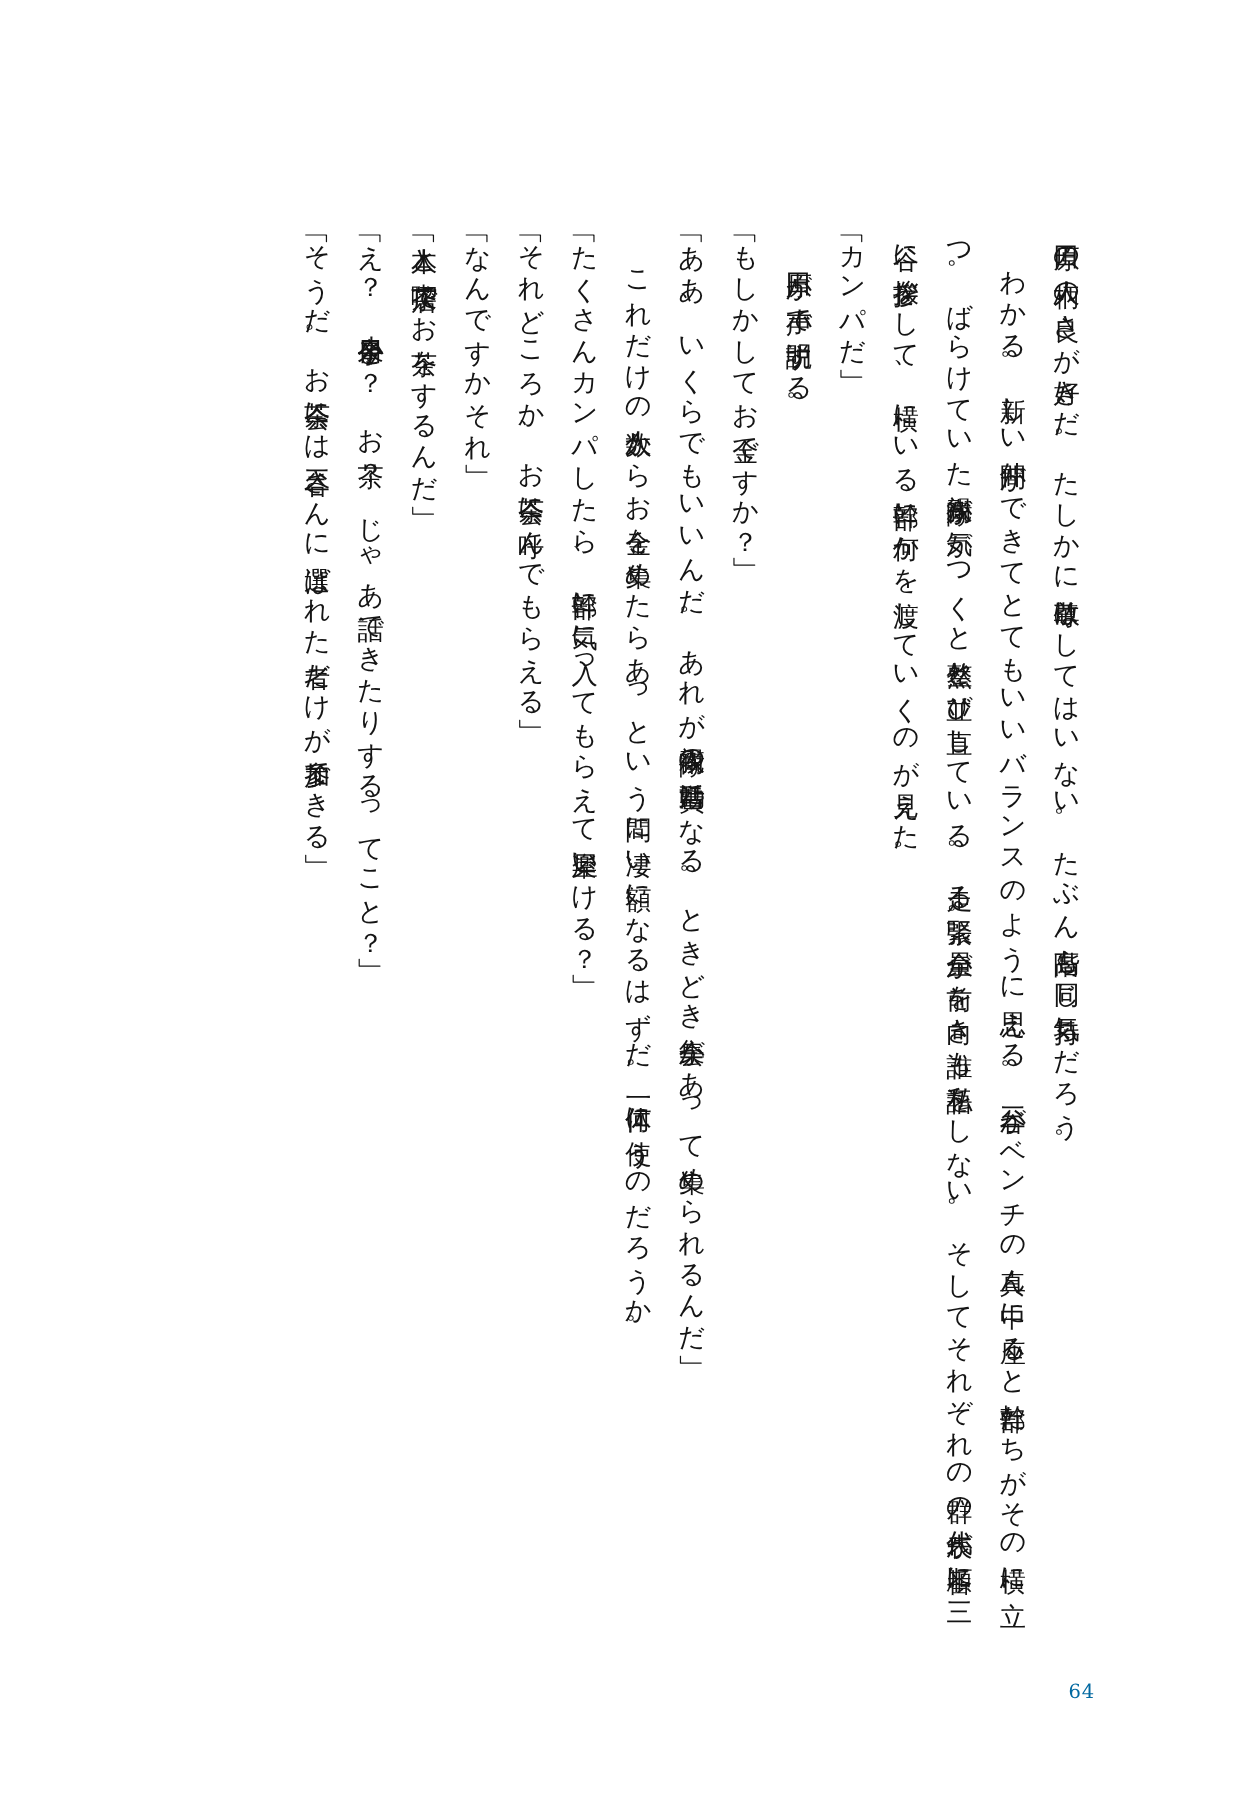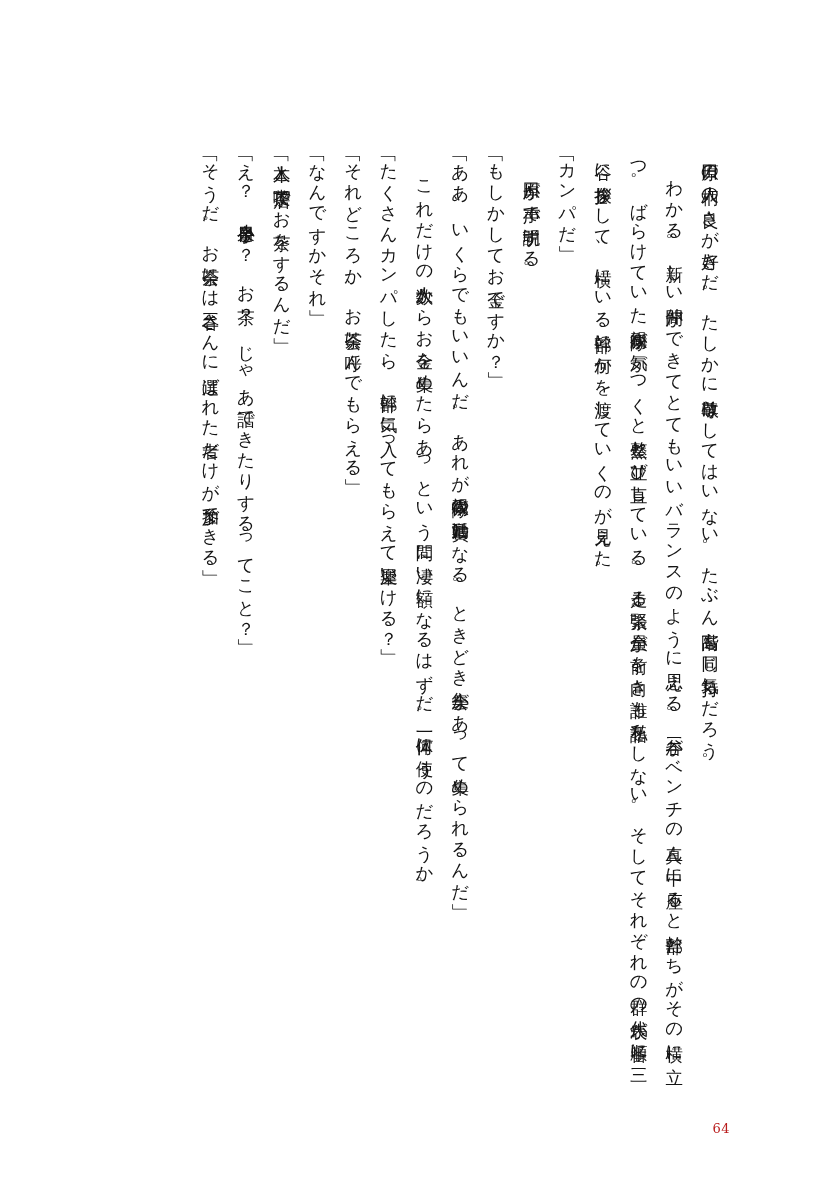--- a/index.html
+++ b/index.html
@@ -43,21 +43,21 @@
   .text-body p.no-indent {
     text-indent: 0;
   }
 
   .page-number {
     position: absolute;
     right: 92px;
     bottom: 62px;
     font-size: 13px;
     font-family: "DejaVu Serif", "Liberation Serif", serif;
-    color: #b91c1c;
+    color: #0369a1;
     letter-spacing: 0.04em;
   }
 </style>
 </head>
 <body>
 
 <div class="page">
 
   <div class="text-body">
     <p class="no-indent">田原の人柄の良さが好きだ。たしかに尊敬はしてはいない。たぶん高階も同じ気持ちだろう。</p>

